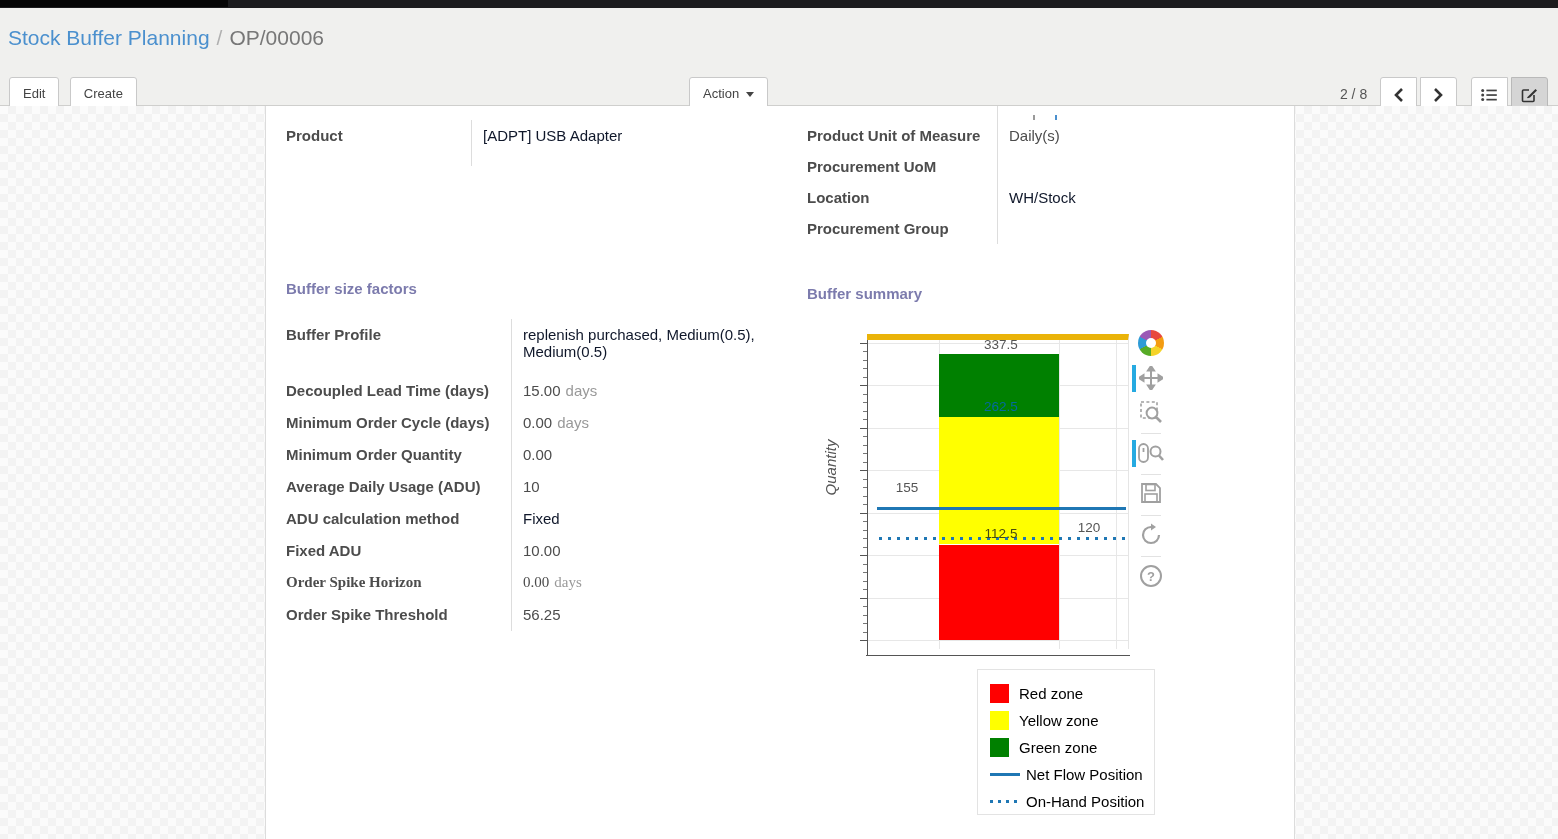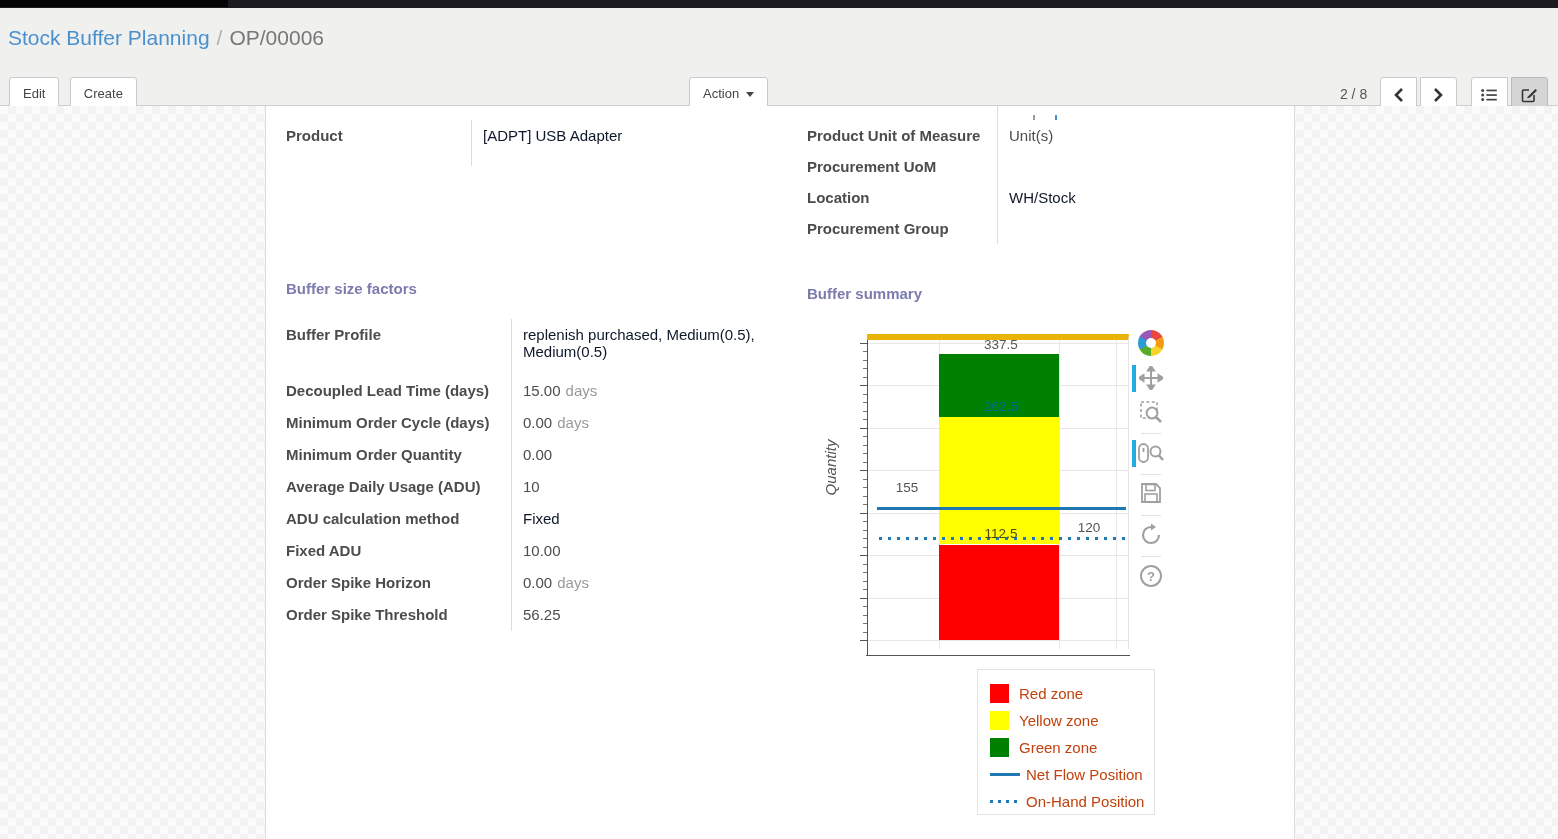--- a/index.html
+++ b/index.html
@@ -98,21 +98,21 @@
                    border-radius:50%; background:#fff; }
 
   
   .chart-legend { position:absolute; left:711px; top:563px; width:178px; height:146px;
                   background:#fff; border:1px solid #e3e3e3; padding:10px 0 0 12px; }
   .leg-row { display:flex; align-items:center; height:27px; }
   .leg-swatch { width:19px; height:19px; margin-right:10px; }
   .leg-line { width:30px; height:3px; margin-right:6px; background:#1f77b4; }
   .leg-dots { width:30px; height:3px; margin-right:6px;
               background:repeating-linear-gradient(to right,#1f77b4 0 3px,transparent 3px 8px); }
-  .leg-text { font-size:15px; color:#c2410c; white-space:nowrap; }
+  .leg-text { font-size:15px; color:#000000; white-space:nowrap; }
 </style>
 </head>
 <body>
 
 <div class="page">
 
   <div class="topbar">
       <div class="seg"></div>
     </div>
 
@@ -172,21 +172,21 @@
         </div>
       </div>
 
       <div class="fgroup" style="left:541px; top:0; width:489px;">
         <div class="frow" style="min-height:13px;">
           <div class="flabel fsep" style="flex:0 0 191px; padding:0;"></div>
           <div class="fvalue clip-marks" style="padding-top:0;padding-bottom:0;"><i></i><i class="b"></i></div>
         </div>
         <div class="frow" style="min-height:31px;">
           <div class="flabel fsep" style="flex:0 0 191px;">Product Unit of Measure</div>
-          <div class="fvalue">Unit(s)</div>
+          <div class="fvalue">Daily(s)</div>
         </div>
         <div class="frow" style="min-height:31px;">
           <div class="flabel fsep" style="flex:0 0 191px;">Procurement UoM</div>
           <div class="fvalue"></div>
         </div>
         <div class="frow" style="min-height:31px;">
           <div class="flabel fsep" style="flex:0 0 191px;">Location</div>
           <div class="fvalue"><a>WH/Stock</a></div>
         </div>
         <div class="frow" style="min-height:31px;">
@@ -220,21 +220,21 @@
           <div class="fvalue">10</div>
         </div>
         <div class="frow" style="min-height:32px;">
           <div class="flabel fsep" style="flex:0 0 226px;">ADU calculation method</div>
           <div class="fvalue"><a>Fixed</a></div>
         </div>
         <div class="frow" style="min-height:32px;">
           <div class="flabel fsep" style="flex:0 0 226px;">Fixed ADU</div>
           <div class="fvalue">10.00</div>
         </div>
-        <div class="frow" style="min-height:32px;">
+        <div class="frow" style="min-height:32px;font-family:Liberation Serif, serif;">
           <div class="flabel fsep" style="flex:0 0 226px;">Order Spike Horizon</div>
           <div class="fvalue"><span>0.00</span><span class="suffix">days</span></div>
         </div>
         <div class="frow" style="min-height:32px;">
           <div class="flabel fsep" style="flex:0 0 226px;">Order Spike Threshold</div>
           <div class="fvalue">56.25</div>
         </div>
       </div>
 
       <div class="ylabel" style="left:519px; top:353px; position:absolute;">Quantity</div>

